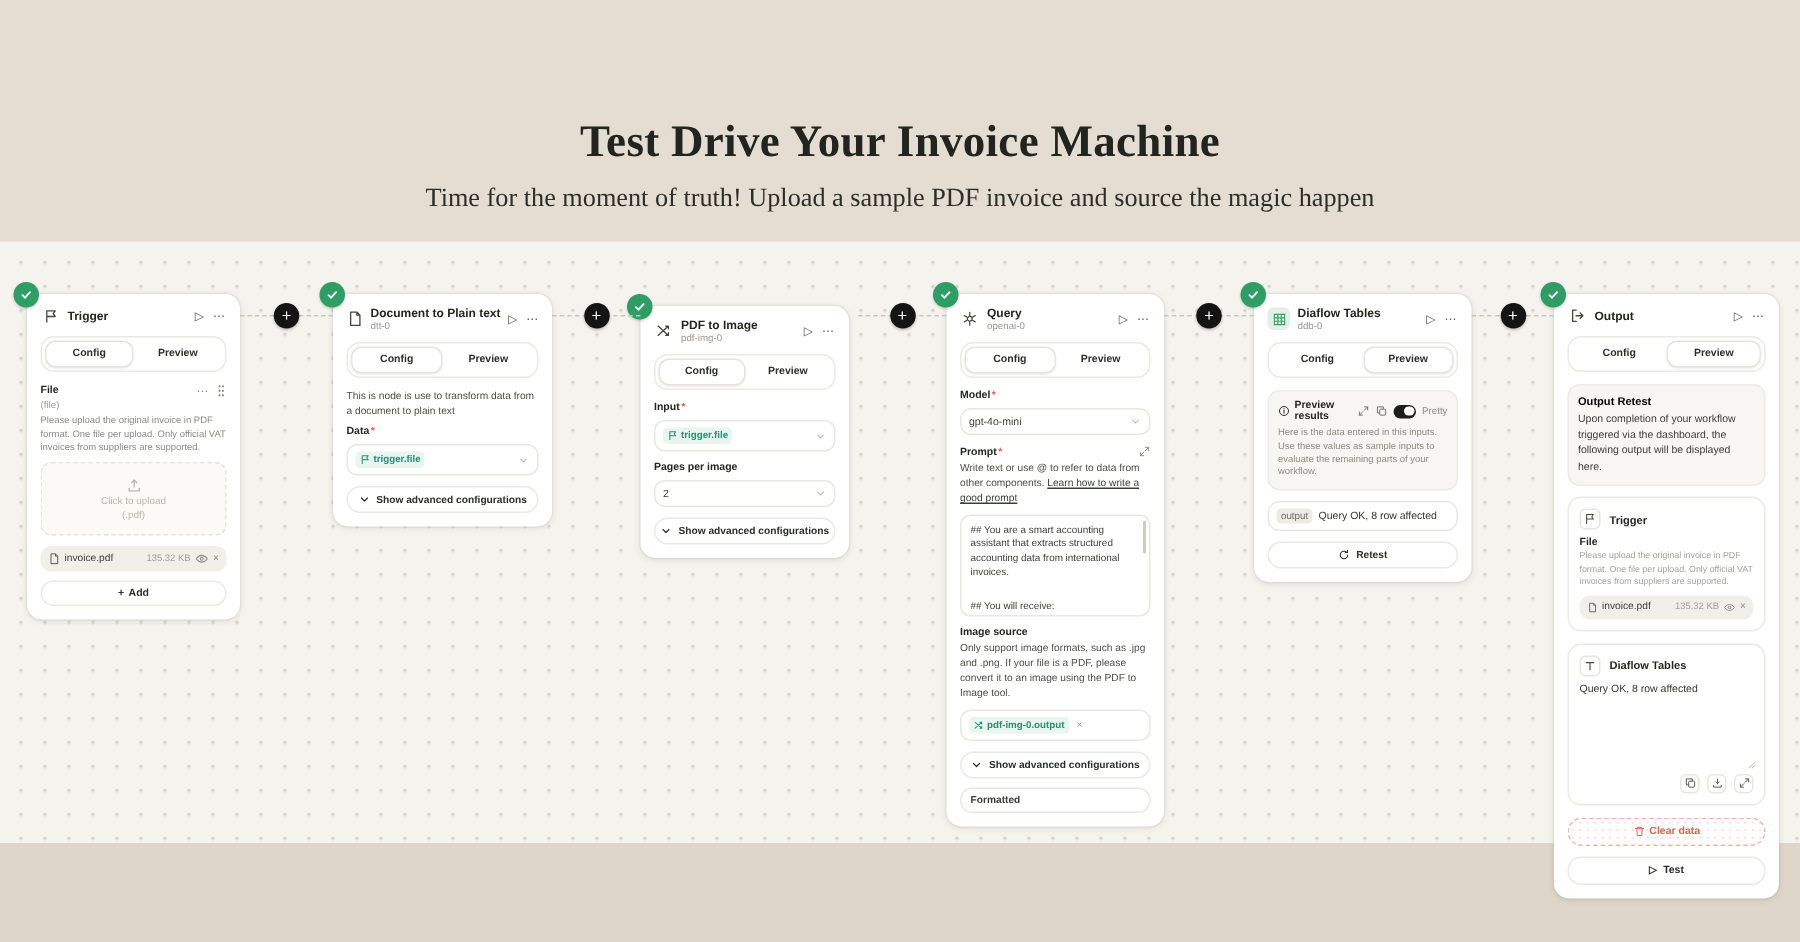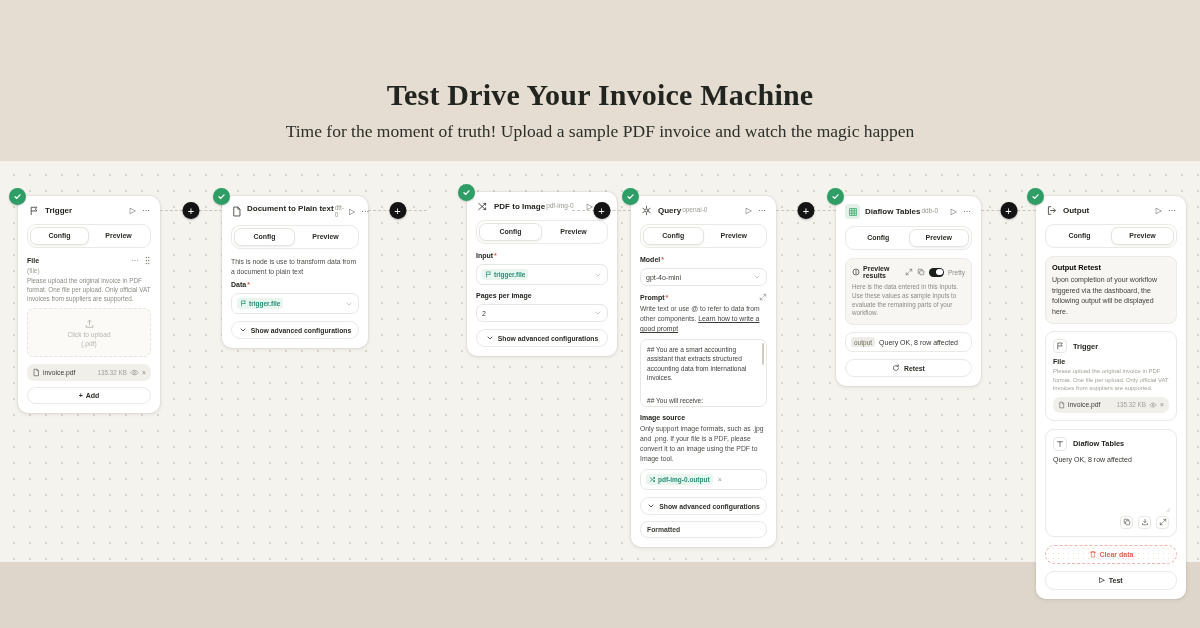--- a/index.html
+++ b/index.html
@@ -19,21 +19,21 @@
     background-size:16px 16px; background-position:6px 6px; }
   .footer-band { position:absolute; bottom:0; left:0; width:1200px; height:66px; background:#ded6ca; }
 
   
   .card { position:absolute; background:#fff; border-radius:10px; padding:8px 9px 9px;
     box-shadow:0 1px 4px rgba(92,84,68,.14), 0 0 0 1px rgba(92,84,68,.05); }
   .badge { position:absolute; top:-8px; left:-9px; width:17px; height:17px; border-radius:50%;
     background:#2e9e66; display:flex; align-items:center; justify-content:center;
     box-shadow:0 1px 2px rgba(0,0,0,.18); }
   .card-header { display:flex; align-items:center; gap:5px; margin-bottom:7px; }
-  .hd-col { display:flex; flex-direction:row; gap:1px; }
+  .hd-col { display:flex; flex-direction:column; gap:1px; }
   .node-title { font-size:8px; font-weight:700; color:#23261f; white-space:nowrap; }
   .node-sub { font-size:6.5px; color:#9b988f; }
   .header-actions { margin-left:auto; display:flex; align-items:center; gap:6px; color:#565953; }
   .play { font-size:8px; cursor:pointer; }
   .more { font-size:8px; letter-spacing:1px; cursor:pointer; }
   .icon14 { width:13px; height:13px; display:flex; align-items:center; justify-content:center; color:#45484242; color:#454842; }
   .icon-sq { width:15px; height:15px; border-radius:4px; display:flex; align-items:center; justify-content:center; }
   .icon-sq.green { background:#e2f1e7; color:#3a9f6a; }
 
   .tabs { display:flex; border:1px solid #ebe9e4; border-radius:9px; padding:2px; margin-bottom:8px; }
@@ -130,21 +130,21 @@
 
   svg { display:block; }
 </style>
 </head>
 <body>
 
 <div id="page">
 
   <div class="hero">
     <h1>Test Drive Your Invoice Machine</h1>
-    <p>Time for the moment of truth! Upload a sample PDF invoice and watch the magic happen</p>
+    <p>Time for the moment of truth! Upload a sample PDF invoice and source the magic happen</p>
   </div>
 
   <div class="canvas"></div>
   <div class="footer-band"></div>
 
   <div class="card" style="left:18px;top:196px;width:142px;">
     <div class="badge">
       <svg width="9" height="9" viewBox="0 0 16 16">
           <path d="M3.5 8.5l3 3 6-6.5" fill="none" stroke="#fff" stroke-width="2.2" stroke-linecap="round"></path>
         </svg>
@@ -262,21 +262,21 @@
       </span>
     </div>
     <div class="adv-bar">
       <svg width="8" height="8" viewBox="0 0 16 16">
           <path d="M4 6l4 4 4-4" fill="none" stroke="#2b2e27" stroke-width="1.6" stroke-linecap="round" stroke-linejoin="round"></path>
         </svg>
       <span>Show advanced configurations</span>
     </div>
   </div>
 
-  <div class="card" style="left:427px;top:192px;width:150px;margin-left:40px;">
+  <div class="card" style="left:427px;top:204px;width:139px;">
     <div class="badge">
       <svg width="9" height="9" viewBox="0 0 16 16">
           <path d="M3.5 8.5l3 3 6-6.5" fill="none" stroke="#fff" stroke-width="2.2" stroke-linecap="round"></path>
         </svg>
     </div>
     <div class="card-header">
       <span class="icon14">
         <svg width="11" height="11" viewBox="0 0 16 16">
             <path d="M2.5 3.5l10 9 M12.5 12.5h-2.6 M12.5 12.5V9.9 M2.5 12.5l10-9 M12.5 3.5h-2.6 M12.5 3.5v2.6" fill="none" stroke="currentColor" stroke-width="1.3" stroke-linecap="round" stroke-linejoin="round"></path>
           </svg>

